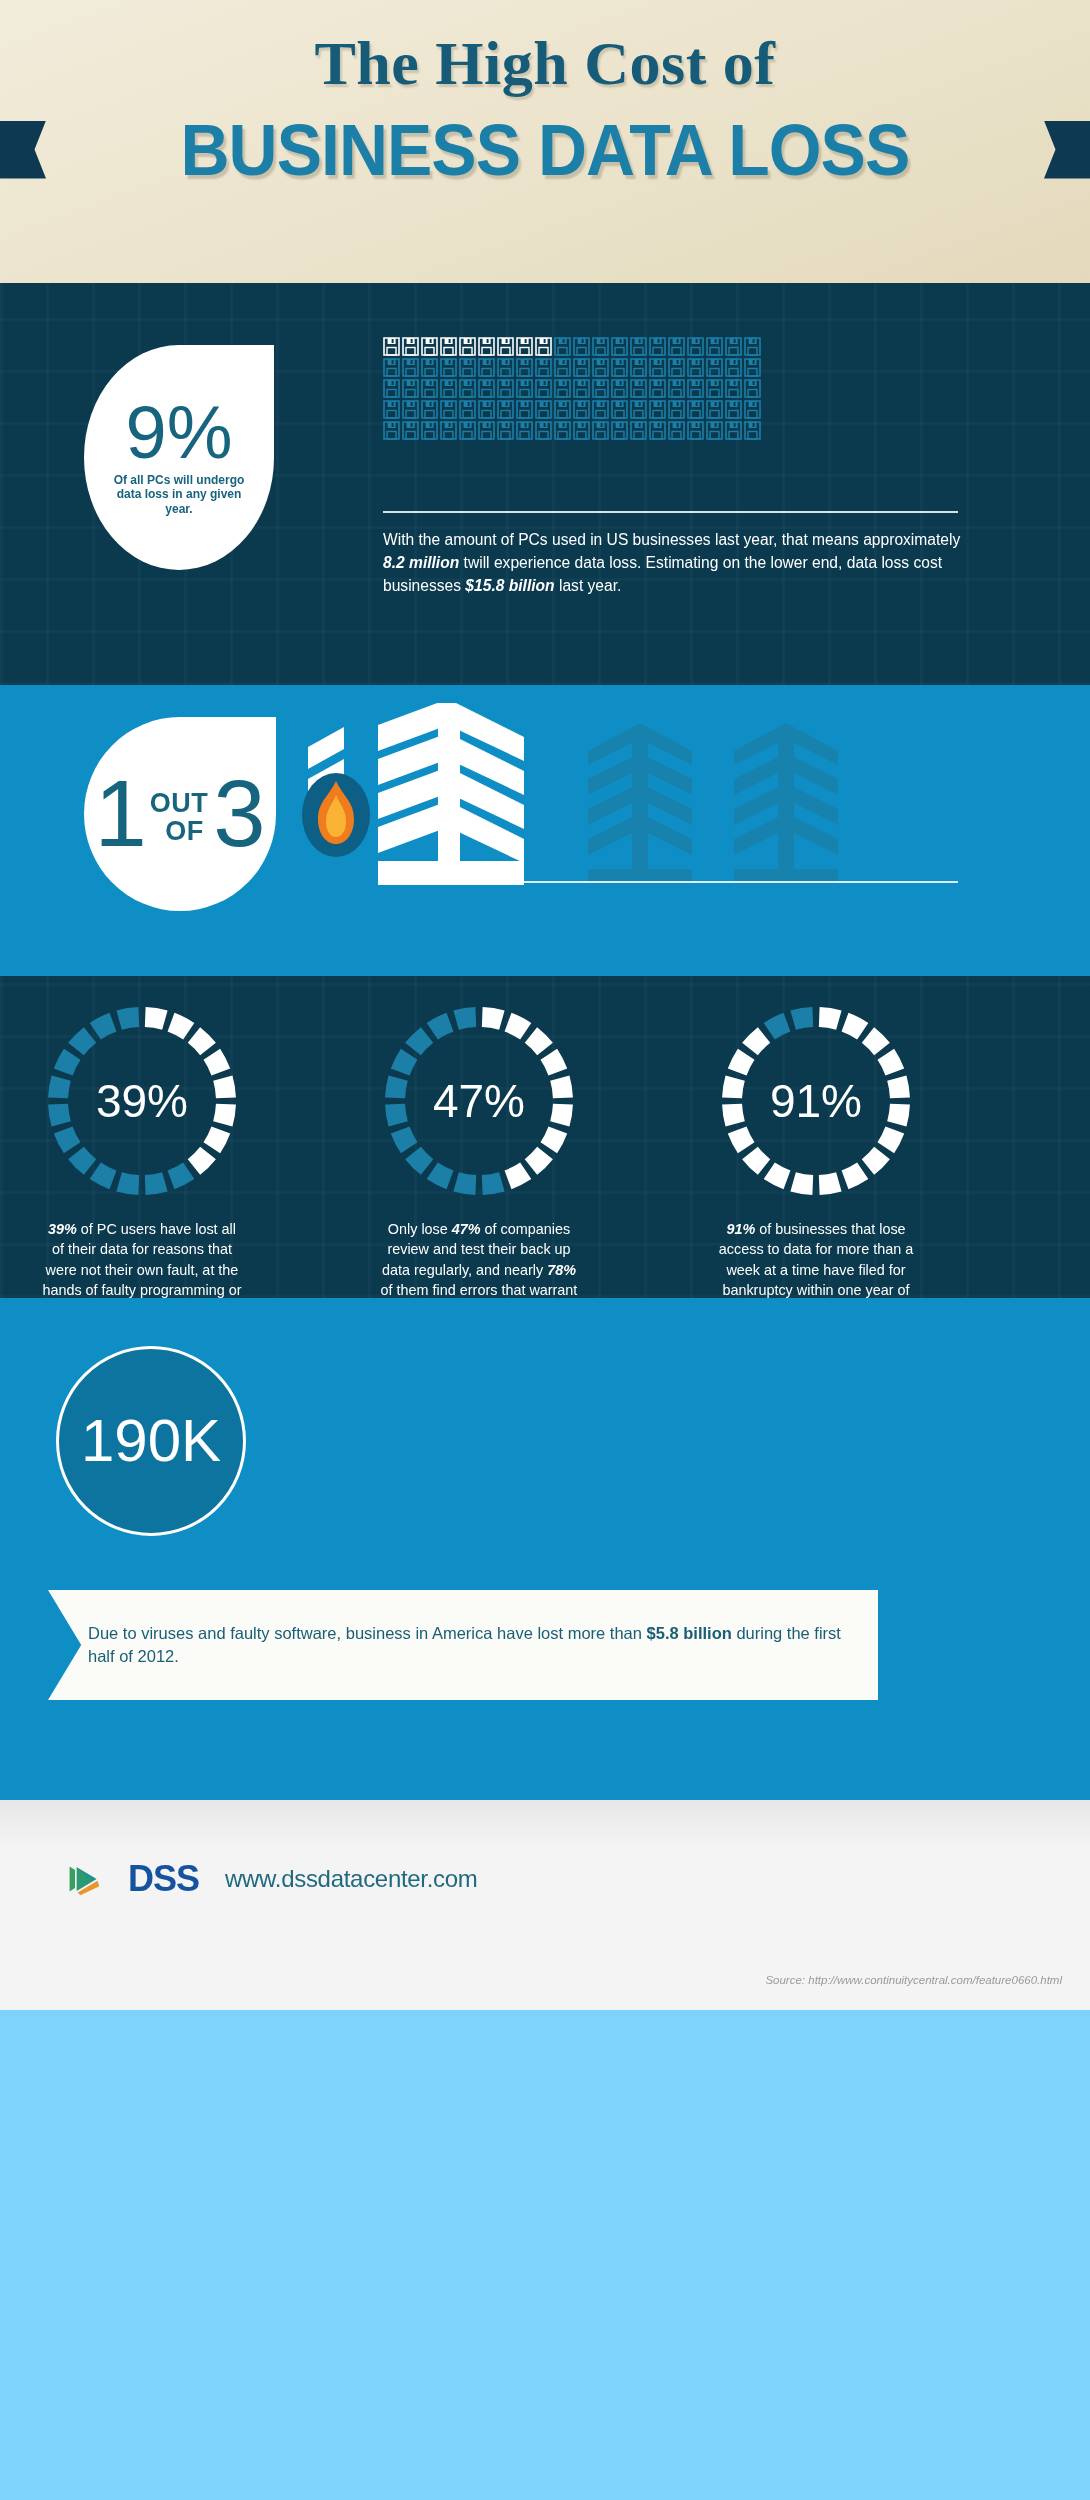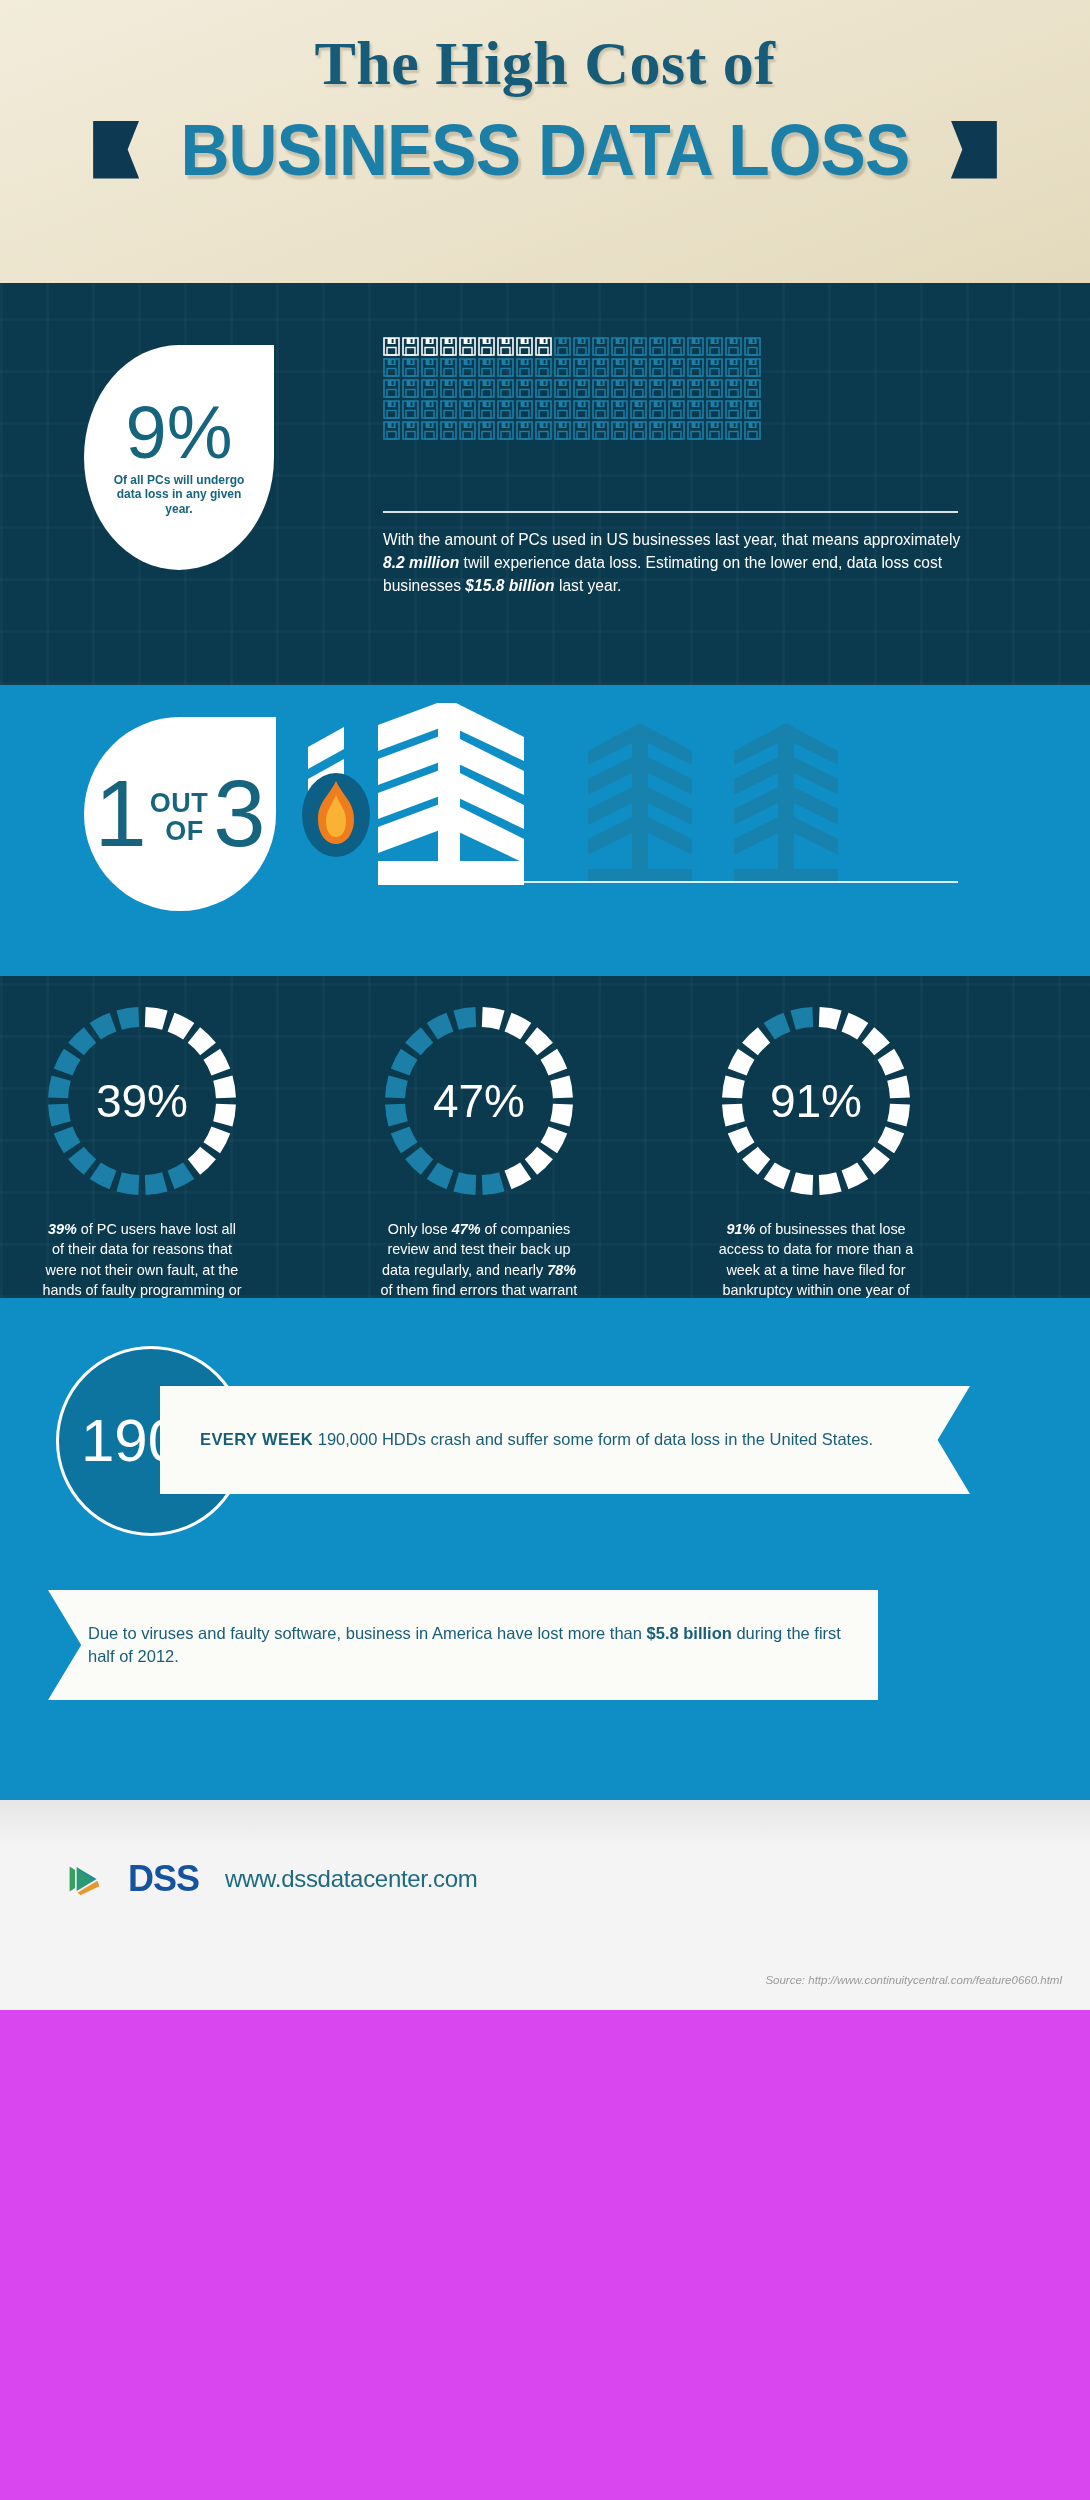--- a/index.html
+++ b/index.html
@@ -6,21 +6,21 @@
   html, body {
     width: 1090px;
     background: #ffffff;
     font-family: "Liberation Sans", sans-serif;
   }
   .page {
     position: relative;
     width: 1090px;
     height: 2500px;
     overflow: hidden;
-    background: #d946ef;
+    background: #7dd3fc;
   }
 
   
   .header {
     position: relative;
     height: 283px;
     background: linear-gradient(160deg, #f2ecdb 0%, #ece4cd 45%, #e3dabd 100%);
     overflow: hidden;
   }
   .title-top {
@@ -36,21 +36,21 @@
     color: #165b77;
     text-shadow: 2px 3px 2px rgba(120,110,85,0.28);
   }
   .title-band {
     position: absolute;
     top: 108px;
     left: 0;
     width: 100%;
     display: flex;
     align-items: center;
-    justify-content: center;
+    justify-content: space-between;
     gap: 14px;
   }
   .ribbon-end {
     width: 46px;
     height: 58px;
     background: #0d3a52;
     flex: none;
   }
   .ribbon-end.left  { clip-path: polygon(0 0, 100% 0, 75% 50%, 100% 100%, 0 100%); }
   .ribbon-end.right { clip-path: polygon(0 0, 100% 0, 100% 100%, 0 100%, 25% 50%); }
@@ -1231,23 +1231,20 @@
         </div>
         <div class="donut-cap"><b>91%</b><span> of businesses that lose access to data for more than a week at a time have filed for bankruptcy within one year of losing the information.</span></div>
       </div>
   </div>
 
   <div class="sec-blue sec4" style="height:502px">
 
     <div class="ring-circle" style="left:56px; top:48px; width:190px; height:190px;">
       <div class="ring-num" style="font-size:60px;">190K</div>
     </div>
-    <div class="banner right-notch" style="left:160px; top:88px; width:810px; height:108px;">
-      <div class="inner" id="copy-hdd"><span class="lead">EVERY WEEK</span><span> 190,000 HDDs crash and suffer some form of data loss in the United States.</span></div>
-    </div>
 
     <div class="banner left-notch" style="left:48px; top:292px; width:830px; height:110px;">
       <div class="inner" id="copy-money"><span>Due to viruses and faulty software, business in America have lost more than </span><b>$5.8 billion</b><span> during the first half of 2012.</span></div>
     </div>
   </div>
 
   <div class="footer">
     <div class="logo-row">
       <svg class="logo-mark" viewBox="0 0 40 40">
         <path d="M4 6 L4 34 L10 30 L10 10 Z" fill="#37a05c"></path>

